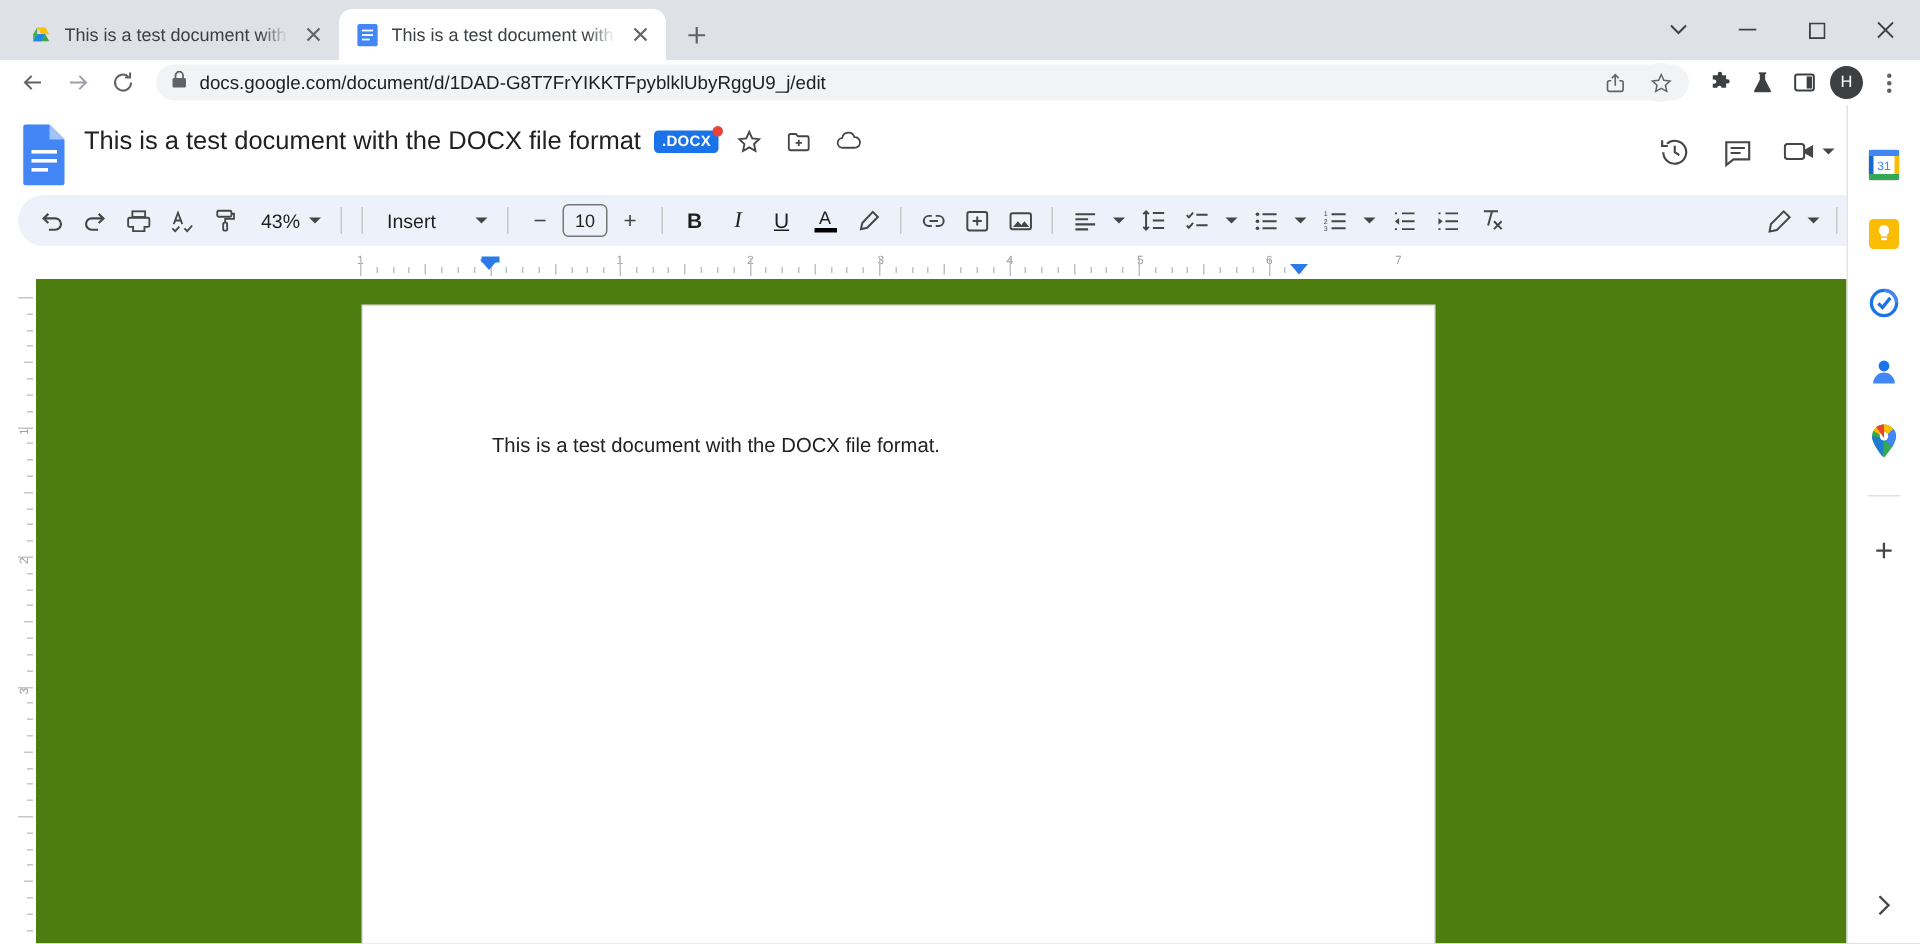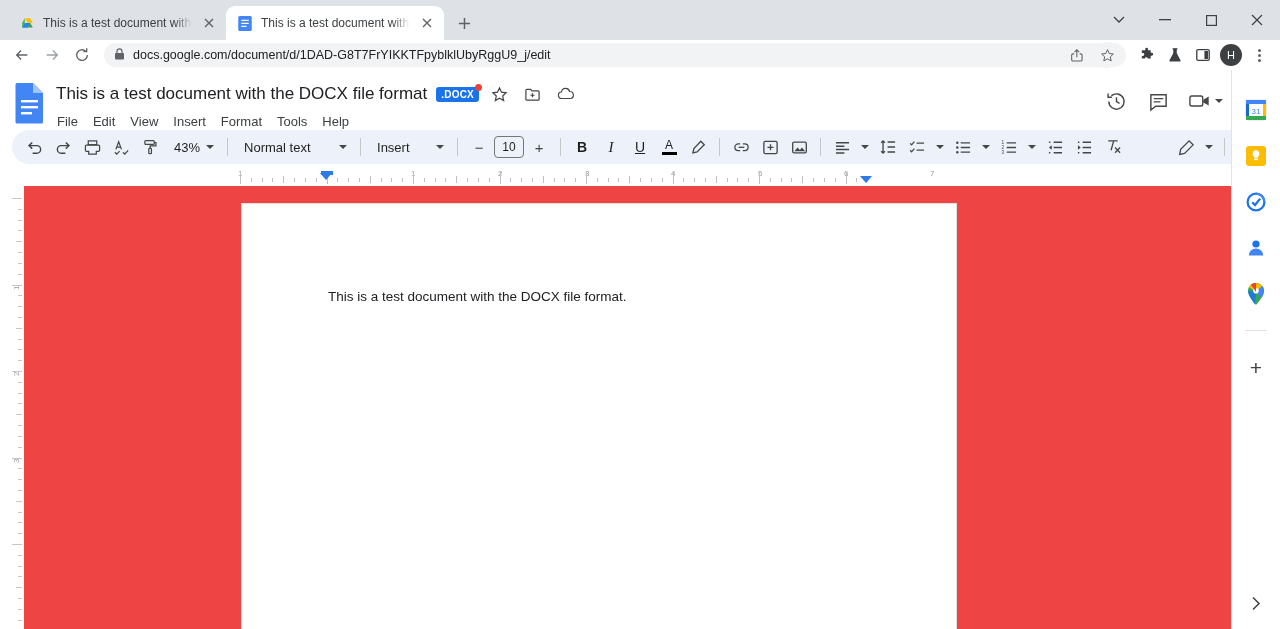--- a/index.html
+++ b/index.html
@@ -153,21 +153,21 @@
   .vruler {
     width: 24px; background: #fff; position: relative; border-right: 0;
   }
   .vtick { position: absolute; height: 1px; background: #c4c7c5; right: 2px; }
   .vnum { position: absolute; right: 8px; font-size: 8px; color: #9aa0a6;
           transform: rotate(-90deg); transform-origin: right center; }
   .outline-btn {
     position: absolute; left: 33px; top: 28px; width: 28px; height: 28px;
     display: flex; align-items: center; justify-content: center; color: #444746;
   }
-  .page-wrap { flex: 1 1 auto; position: relative; background: #ef4444; }
+  .page-wrap { flex: 1 1 auto; position: relative; background: #4d7c0f; }
   .page {
     position: absolute; left: 218px; top: 18px; width: 714px; height: 700px;
     background: #fff; box-shadow: 0 0 0 1px #e0e0e0;
   }
   .page-text {
     position: absolute; left: 86px; top: 85px; font-size: 13.5px; color: #202124;
     font-family: "Liberation Sans", sans-serif;
   }
   .doc-scroll {
     position: absolute; right: 5px; top: 10px; width: 8px; height: 182px;
@@ -361,29 +361,20 @@
               <path d="M2 4.5 a1 1 0 0 1 1 -1 H7 l1.4 1.6 H15 a1 1 0 0 1 1 1 V14 a1 1 0 0 1 -1 1 H3 a1 1 0 0 1 -1 -1 Z" stroke="#444746" stroke-width="1.3" fill="none"></path>
               <path d="M9 7.6 V12 M6.8 9.8 H11.2" stroke="#444746" stroke-width="1.3"></path>
             </svg>
           </span>
           <span class="title-icon">
             <svg width="18" height="18" viewBox="0 0 20 18">
                 <path d="M5.4 14 a3.6 3.6 0 0 1 -0.4 -7.2 A4.6 4.6 0 0 1 14 6.2 a3.9 3.9 0 0 1 0.6 7.8 Z" stroke="#444746" stroke-width="1.3" fill="none"></path>
               </svg>
           </span>
         </div>
-        <div class="menubar">
-          <span class="menu-item">File</span>
-          <span class="menu-item">Edit</span>
-          <span class="menu-item">View</span>
-          <span class="menu-item">Insert</span>
-          <span class="menu-item">Format</span>
-          <span class="menu-item">Tools</span>
-          <span class="menu-item">Help</span>
-        </div>
       </div>
 
       <div class="header-right">
         <div class="hdr-icon">
           <svg width="21" height="21" viewBox="0 0 22 22">
             <path d="M3 11 a8 8 0 1 0 2.6 -5.9" stroke="#444746" stroke-width="1.5" fill="none"></path>
             <path d="M2.2 2.6 V6.6 H6.2" stroke="#444746" stroke-width="1.5" fill="none"></path>
             <path d="M11 6.5 V11 L14.2 13" stroke="#444746" stroke-width="1.5" fill="none"></path>
           </svg>
         </div>
@@ -441,24 +432,20 @@
         </svg>
       </div>
 
       <div class="tb-drop">
         <span>43%</span>
         <span class="caret"></span>
       </div>
 
       <div class="tb-sep"></div>
 
-      <div class="tb-drop" style="min-width:118px;justify-content:space-between;">
-        <span>Normal text</span>
-        <span class="caret"></span>
-      </div>
 
       <div class="tb-sep"></div>
 
       <div class="tb-drop" style="min-width:82px;justify-content:space-between;">
         <span>Insert</span>
         <span class="caret"></span>
       </div>
 
       <div class="tb-sep"></div>
 

